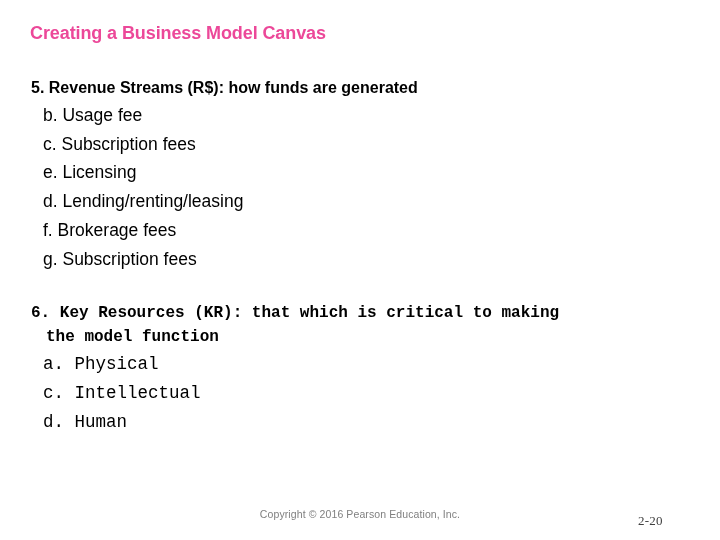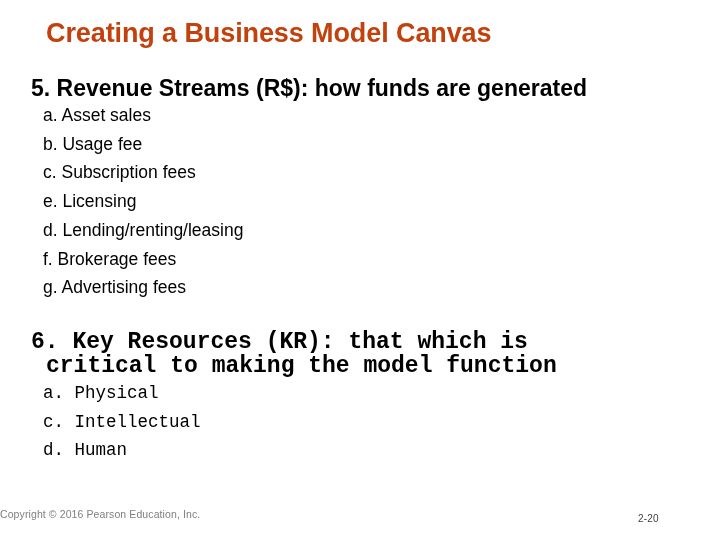--- a/index.html
+++ b/index.html
@@ -15,49 +15,49 @@
     position: relative;
     width: 720px;
     height: 540px;
     background: #ffffff;
     overflow: hidden;
   }
 
   
   #slide-title {
     position: absolute;
-    left: 46px;
+    left: 30px;
     top: 17px;
     width: 660px;
-    font-size: 27px;
+    font-size: 18px;
     font-weight: bold;
     line-height: 32px;
     letter-spacing: -0.1px;
-    color: #c2410c;
+    color: #ec4899;
     white-space: nowrap;
   }
 
   
   #body-content {
     position: absolute;
     left: 30px;
     top: 76px;
     width: 640px;
   }
 
   .section {
     margin: 0;
   }
   .section + .section {
     margin-top: 28px;
     font-family: Liberation Mono, monospace;
   }
 
   .section-heading {
-    font-size: 23px;
+    font-size: 16px;
     font-weight: bold;
     color: #000000;
     line-height: 24px;
     padding-left: 1px;
     text-indent: 0;
     
     padding-left: 16px;
     text-indent: -15px;
     max-width: 545px;
   }
@@ -78,52 +78,53 @@
   .section-heading + .sub-list {
     margin-top: 1px;
   }
 
   
   #footer-copyright {
     position: absolute;
     left: 0;
     top: 508px;
     width: 720px;
+    text-align: center;
     font-size: 10.5px;
     color: #808080;
     letter-spacing: 0.1px;
   }
   #footer-page-number {
     position: absolute;
     left: 638px;
     top: 513px;
-    font-size: 10px;
+    font-size: 13px;
     color: #404040;
     letter-spacing: 0.2px;
+    font-family: Liberation Serif, serif;
   }
 </style>
 </head>
 <body>
 
 <div id="slide">
 
   <div id="slide-title">Creating a Business Model Canvas</div>
 
   <div id="body-content">
 
     <div class="section">
       <div class="section-heading">5. Revenue Streams (R$): how funds are generated</div>
       <ul class="sub-list">
-        <li class="sub-item">a. Asset sales</li>
         <li class="sub-item">b. Usage fee</li>
         <li class="sub-item">c. Subscription fees</li>
         <li class="sub-item">e. Licensing</li>
         <li class="sub-item">d. Lending/renting/leasing</li>
         <li class="sub-item">f. Brokerage fees</li>
-        <li class="sub-item">g. Advertising fees</li>
+        <li class="sub-item">g. Subscription fees</li>
       </ul>
     </div>
 
     <div class="section">
       <div class="section-heading">6. Key Resources (KR): that which is critical to making the model function</div>
       <ul class="sub-list">
         <li class="sub-item">a. Physical</li>
         <li class="sub-item">c. Intellectual</li>
         <li class="sub-item">d. Human</li>
       </ul>

